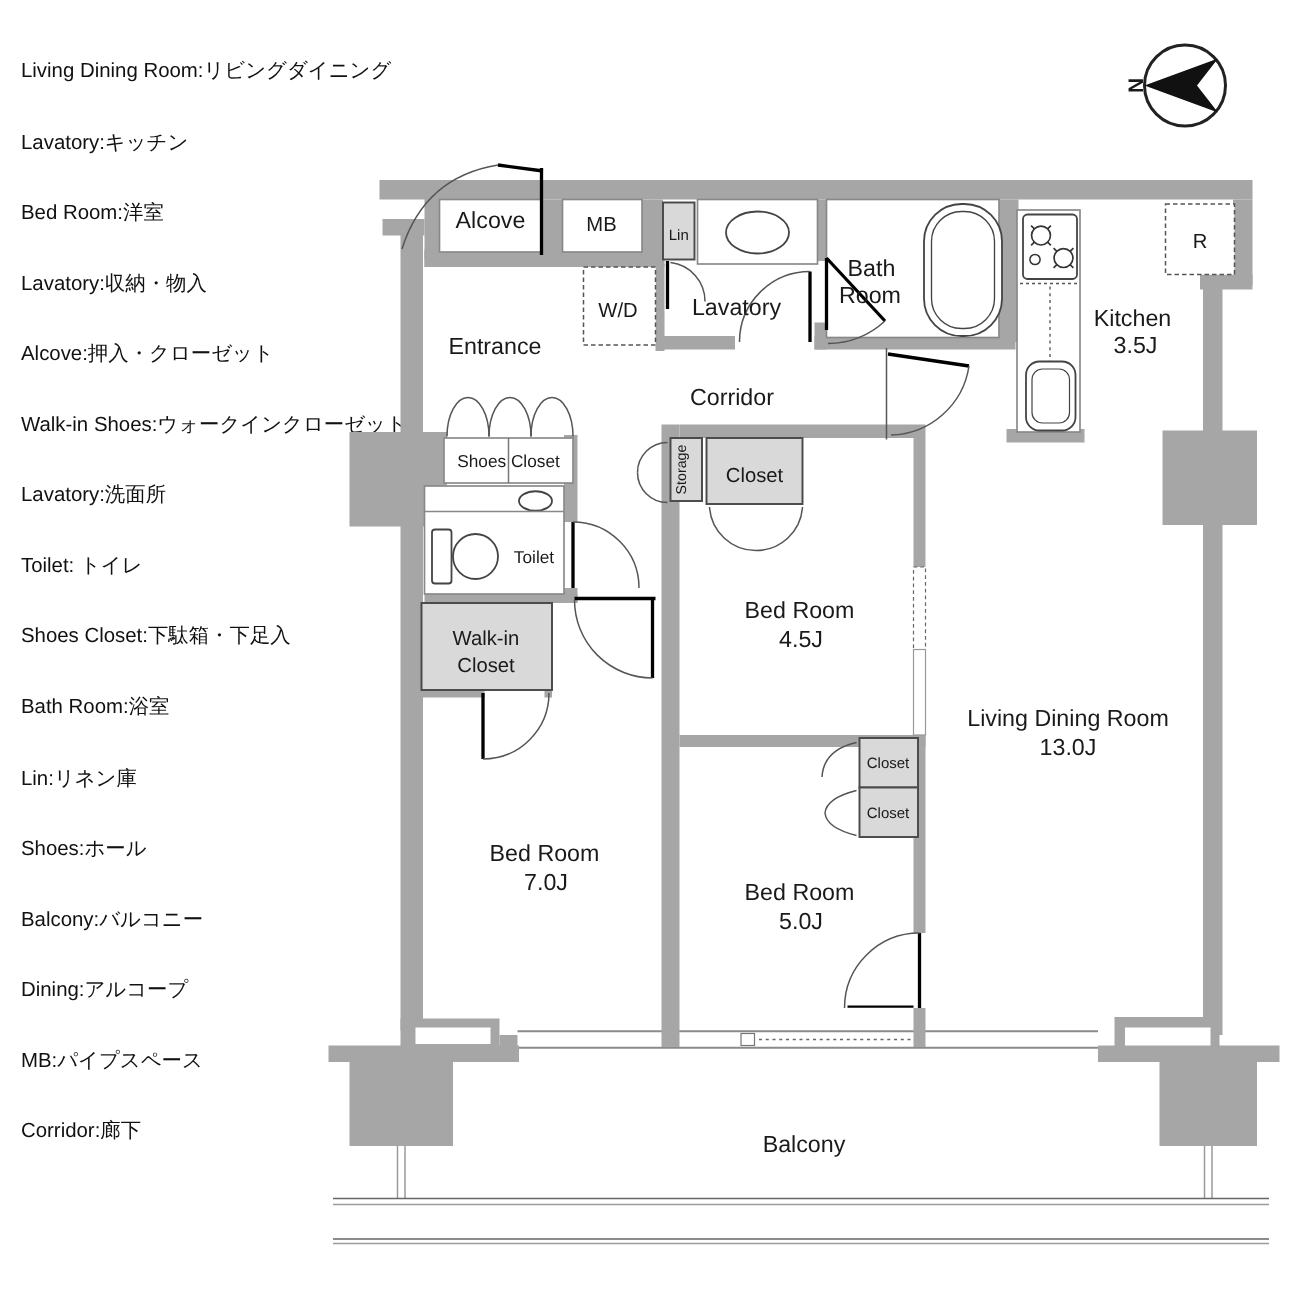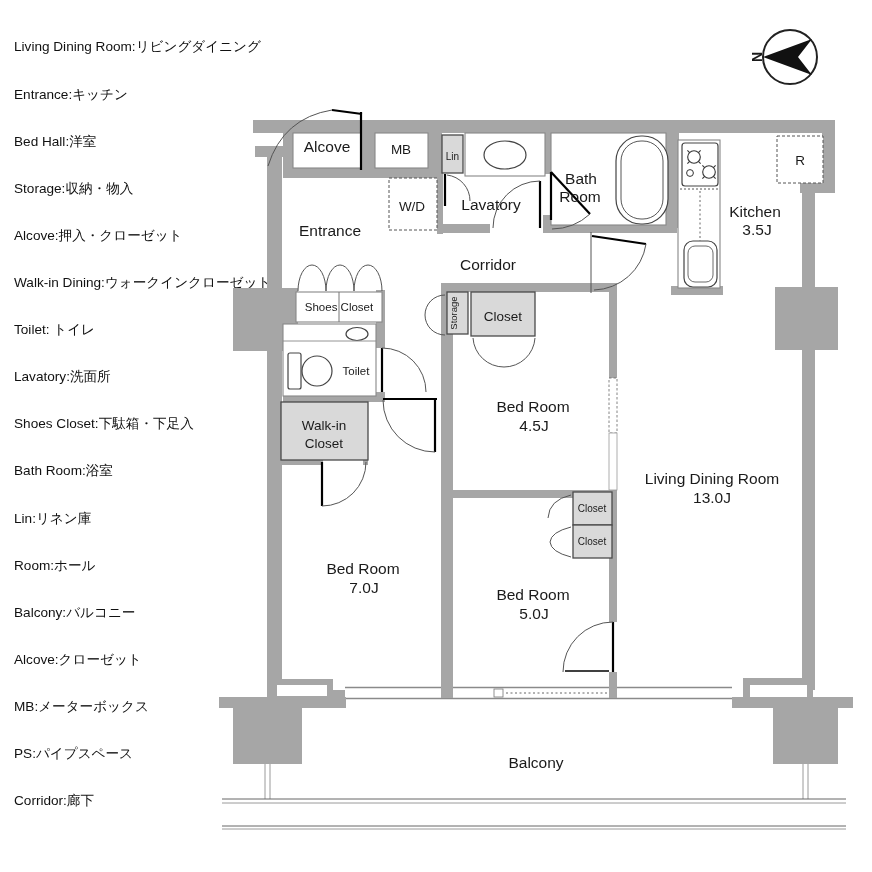--- a/index.html
+++ b/index.html
@@ -21,35 +21,34 @@
   .lbl-s{font-size:11.5px;}
   .lbl-xs{font-size:10px;}
 </style>
 </head>
 <body>
 
 <div class="canvas">
 
   <div class="legend">
     <div>Living Dining Room:リビングダイニング</div>
-    <div>Entrance:キッチン</div>
-    <div>Bed Hall:洋室</div>
-    <div>Storage:収納・物入</div>
+    <div>Lavatory:キッチン</div>
+    <div>Bed Room:洋室</div>
+    <div>Lavatory:収納・物入</div>
     <div>Alcove:押入・クローゼット</div>
-    <div>Walk-in Dining:ウォークインクローゼット</div>
+    <div>Walk-in Shoes:ウォークインクローゼット</div>
+    <div>Lavatory:洗面所</div>
     <div>Toilet: トイレ</div>
-    <div>Lavatory:洗面所</div>
     <div>Shoes Closet:下駄箱・下足入</div>
     <div>Bath Room:浴室</div>
     <div>Lin:リネン庫</div>
-    <div>Room:ホール</div>
+    <div>Shoes:ホール</div>
     <div>Balcony:バルコニー</div>
-    <div>Alcove:クローゼット</div>
-    <div>MB:メーターボックス</div>
-    <div>PS:パイプスペース</div>
+    <div>Dining:アルコープ</div>
+    <div>MB:パイプスペース</div>
     <div>Corridor:廊下</div>
     
   </div>
 
   <svg width="872" height="872" viewBox="0 0 872 872">
     <defs>
       <g id="burner">
         <circle r="6.3" fill="#fff" stroke="#333" stroke-width="1.1"></circle>
         <g stroke="#333" stroke-width="1.1">
           <line x1="4.4" y1="-4.4" x2="6.6" y2="-6.6"></line>

